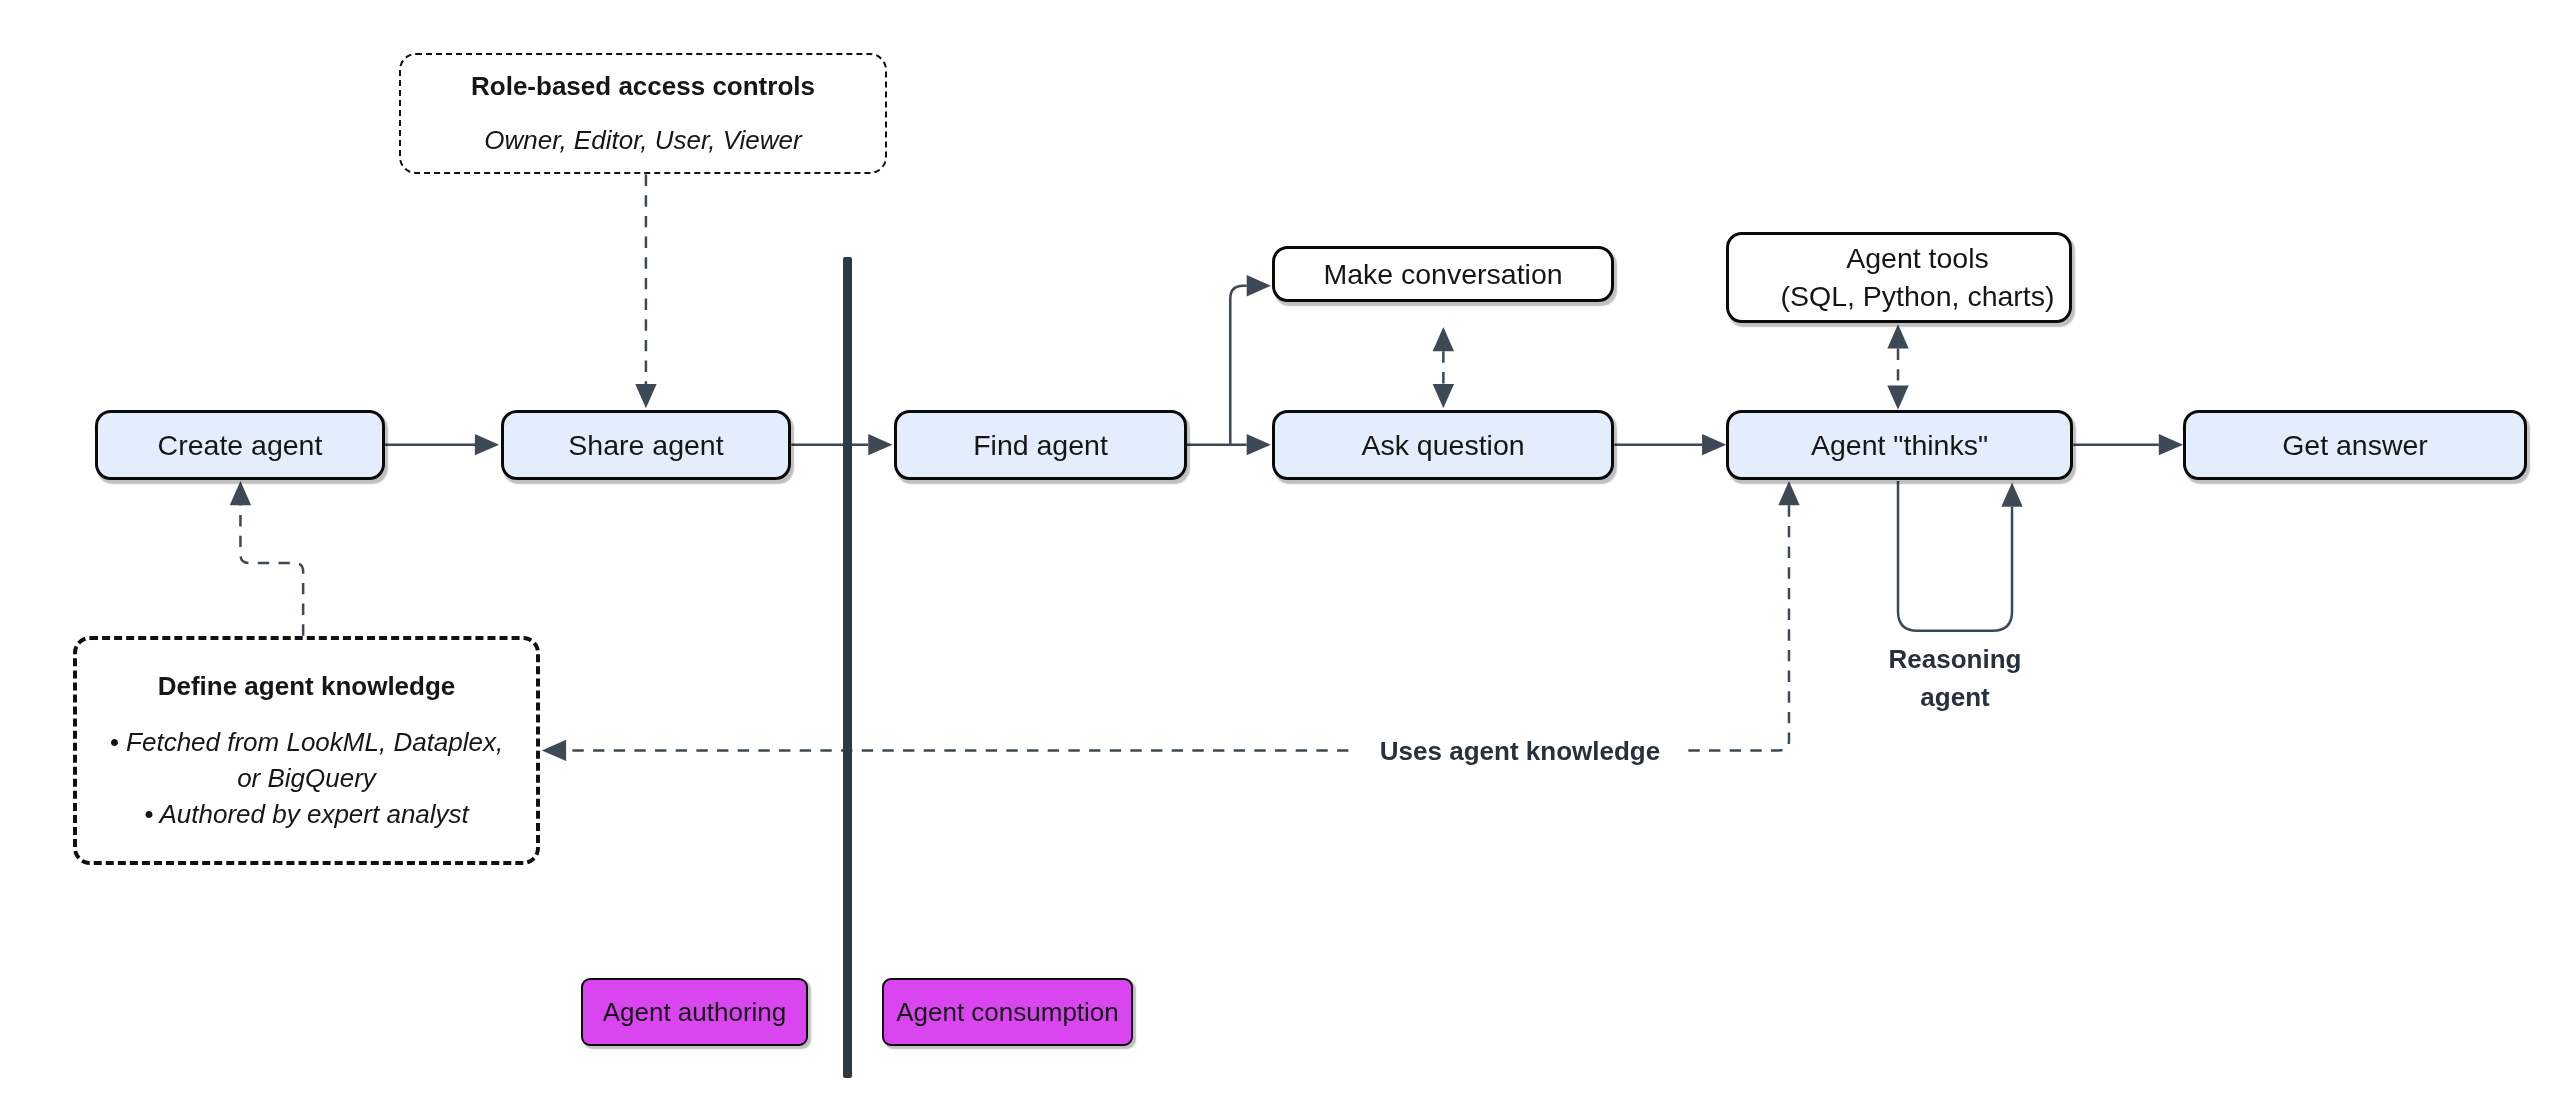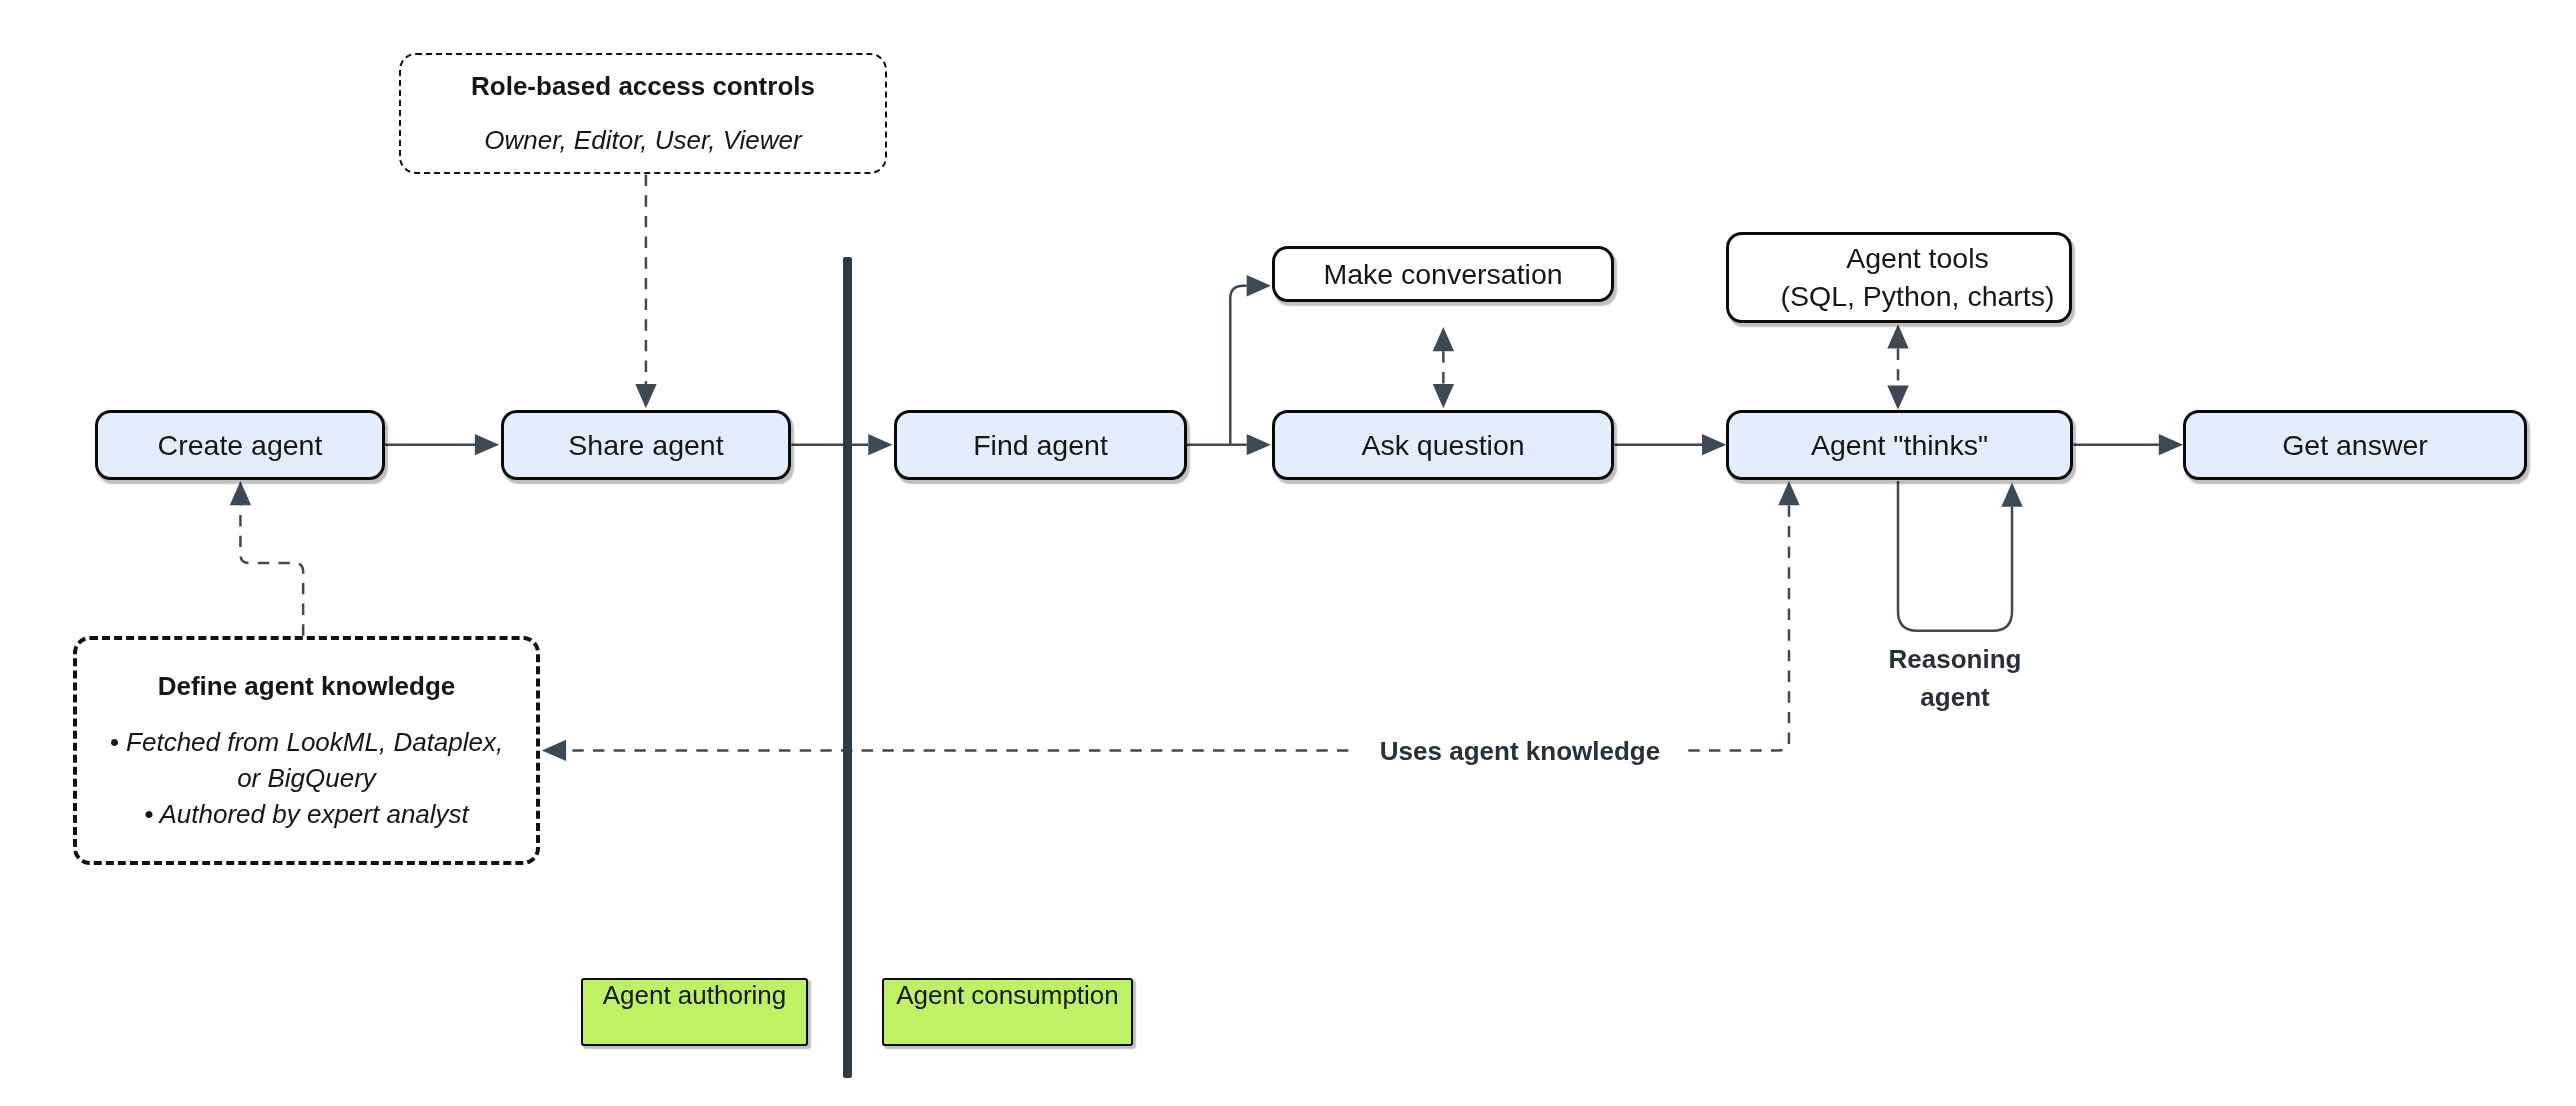--- a/index.html
+++ b/index.html
@@ -10,22 +10,22 @@
 
   .node{position:absolute;box-sizing:border-box;z-index:1;
         background:#e3edfc;border:3.6px solid #0a0a0a;border-radius:15.7px;
         display:flex;align-items:center;justify-content:center;text-align:center;
         font-size:28.5px;line-height:1.2;color:#161616;
         box-shadow:2.9px 3.6px 1.4px rgba(0,0,0,0.25);}
   .node.white{background:#ffffff;}
   .node.two-line{flex-direction:column;line-height:1.3;}
 
   .zone{position:absolute;box-sizing:border-box;z-index:1;
-        background:#bef264;border:2.9px solid #0a0a0a;border-radius:3px;
-        display:flex;justify-content:center;
+        background:#d946ef;border:2.9px solid #0a0a0a;border-radius:9px;
+        display:flex;align-items:center;justify-content:center;
         font-size:26px;color:#161616;box-shadow:2.1px 2.9px 1.4px rgba(0,0,0,0.25);}
 
   .notebox{position:absolute;box-sizing:border-box;z-index:1;background:#ffffff;
         display:flex;flex-direction:column;align-items:center;justify-content:center;
         text-align:center;border-radius:17px;gap:16px;}
   .notebox.fine{border:2.1px dashed #111111;}
   .notebox.heavy{border:4.3px dashed #111111;}
   .note-title{font-weight:bold;font-size:26px;line-height:1.45;}
   .note-sub{font-style:italic;font-size:26px;line-height:1.45;}
   .note-bullets{list-style:none;margin:2.9px 0 0 0;padding:0;width:399px;

